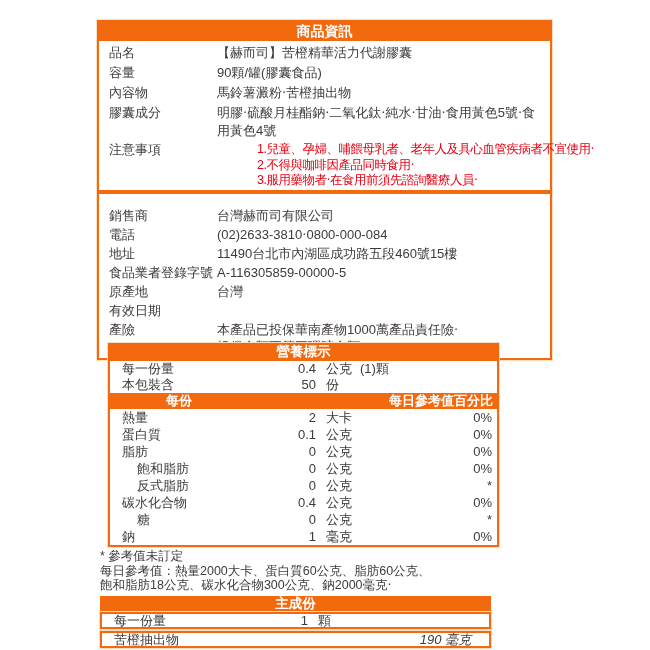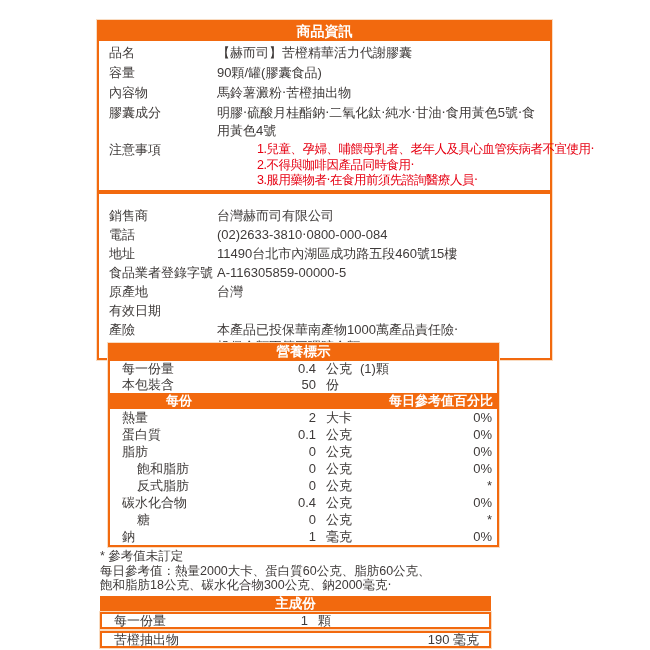--- a/index.html
+++ b/index.html
@@ -104,21 +104,21 @@
     box-shadow:0 0 0 1px var(--halo);
     display:flex;
     height:17px;line-height:13px;
     background:#fff;
     align-items:center;
   }
   .ming-row + .ming-row{margin-top:2px;}
   .m-label{width:160px;flex-shrink:0;padding-left:12px;}
   .m-amount{width:46px;text-align:right;flex-shrink:0;}
   .m-unit{width:36px;padding-left:10px;flex-shrink:0;}
-  .m-value-right{flex:1;text-align:right;padding-right:10px;}
+  .m-value-right{flex:1;text-align:right;padding-right:18px;font-style:italic;}
 </style>
 </head>
 <body>
 
 <div class="main-box">
   <div class="bar">商品資訊</div>
 
   <div class="info-part1">
     <div class="info-row">
       <div class="info-label">品名</div>

